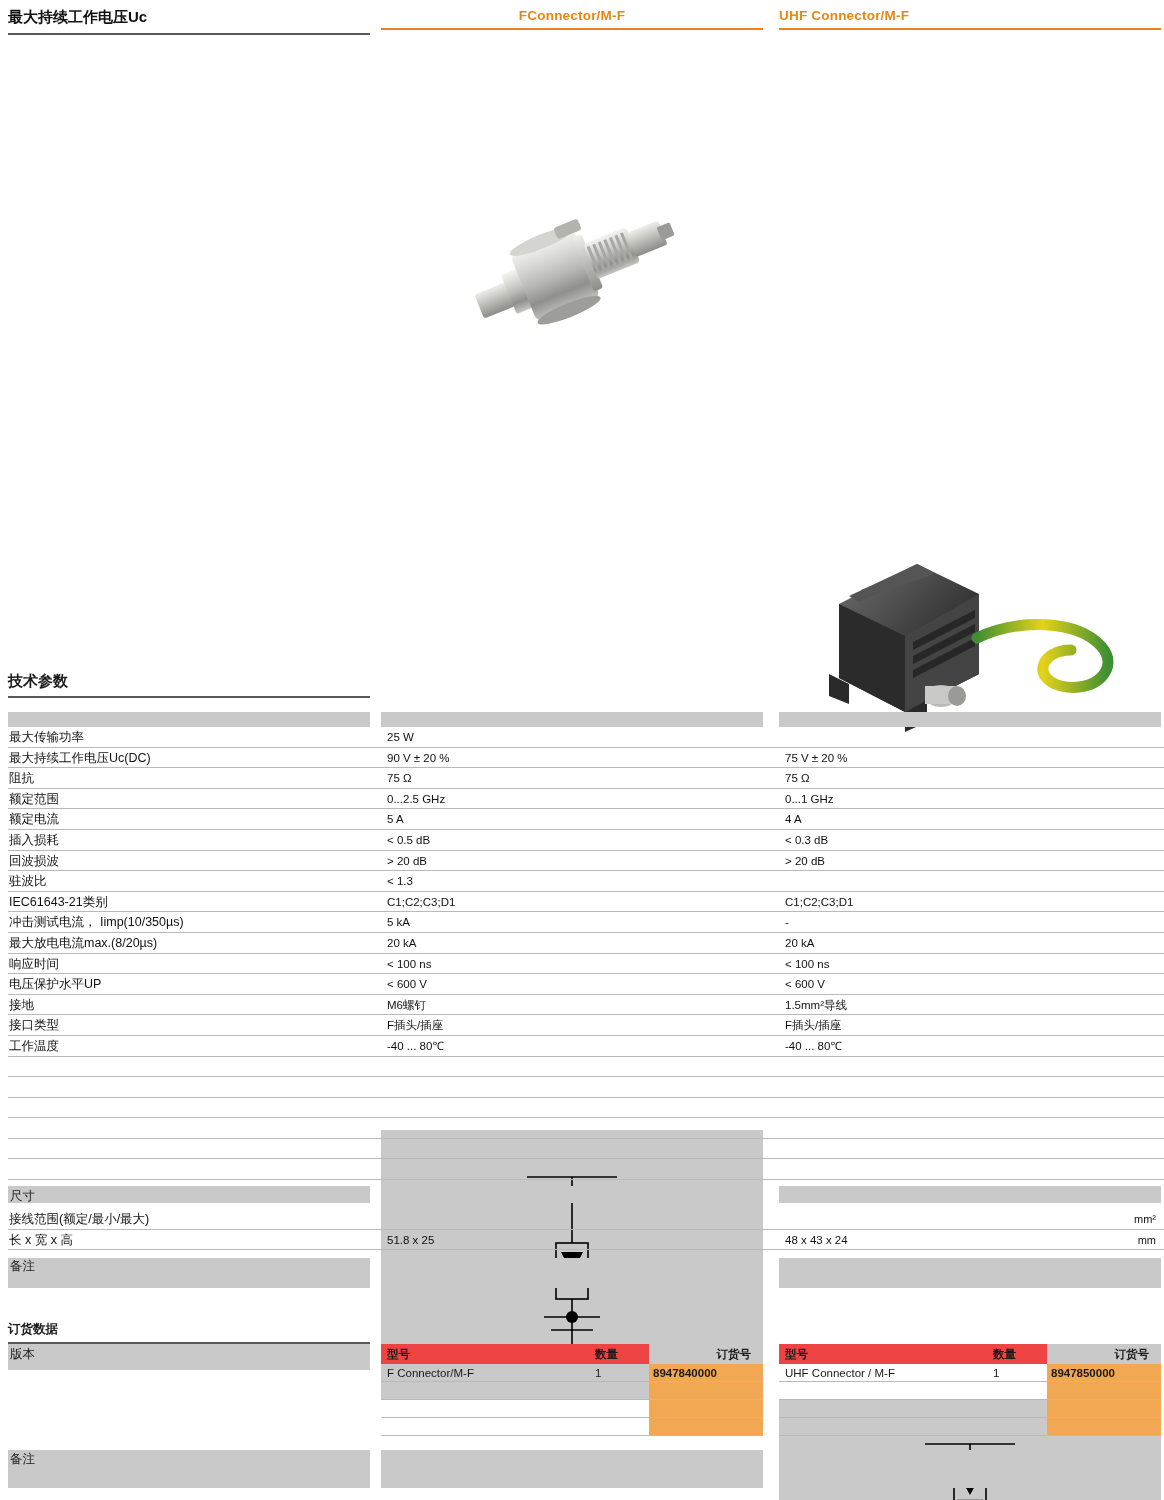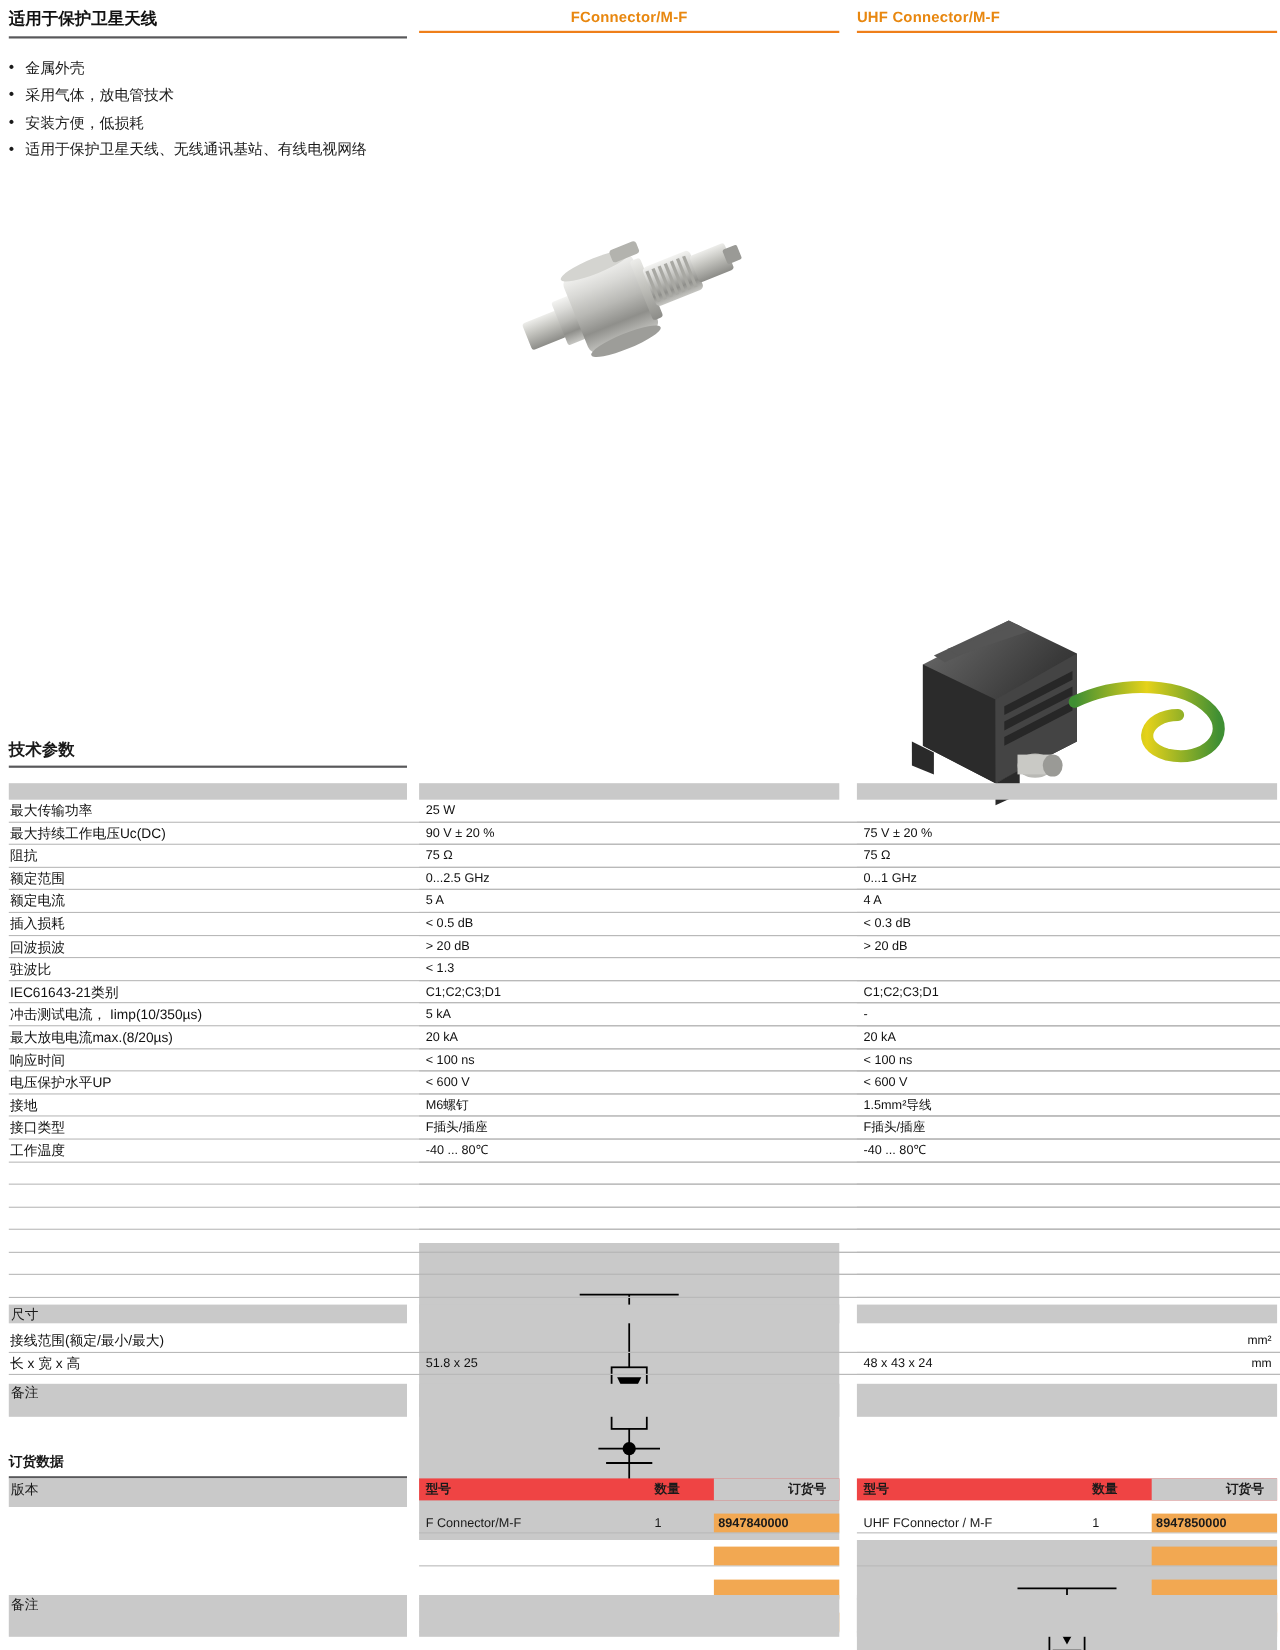--- a/index.html
+++ b/index.html
@@ -67,44 +67,37 @@
   .unit { float:right; padding-right:16px; font-size:11px; }
 
   
   .ord-head {
     background:#ef4444; height:20px; font-size:11.5px; font-weight:bold;
     line-height:20px; position:relative;
   }
   .ord-row {
     height:18px; font-size:11.5px; line-height:18px; position:relative;
     border-bottom:1px solid #b9b9b9;
-    margin-top:12px;
   }
   .ord-c1 { position:absolute; left:6px; }
   .ord-c2 { position:absolute; left:214px; width:44px; text-align:left; }
   .ord-c3 { position:absolute; left:272px; width:104px; text-align:right; padding-right:6px;}
   .ord-orange { position:absolute; left:268px; top:0; width:114px; height:100%; background:#f2a852; }
   .ord-orange-head { position:absolute; left:268px; top:0; width:114px; height:100%; background:#c9c9c9; }
   .ord-num { position:relative; font-weight:bold; }
   .grey-block { background:#c9c9c9; }
 </style>
 </head>
 <body>
 
 <div class="page">
 
   <div class="col-left" style="top:8px;">
-    <div class="title-cn">适用于保护卫星天线</div>
+    <div class="title-cn">最大持续工作电压Uc</div>
     <div class="rule-dark"></div>
-    <ul class="features">
-      <li>金属外壳</li>
-      <li>采用气体，放电管技术</li>
-      <li>安装方便，低损耗</li>
-      <li style="white-space:normal;line-height:24px;">适用于保护卫星天线、无线通讯基站、有线电视网络</li>
-    </ul>
   </div>
 
   <div class="col-a" style="top:8px;text-align:center;">
     <div class="prod-head">FConnector/M-F</div>
     <div class="rule-orange"></div>
   </div>
 
   <div class="col-b" style="top:8px;">
     <div class="prod-head">UHF Connector/M-F</div>
     <div class="rule-orange"></div>
@@ -383,21 +376,21 @@
 
   <div class="col-b" style="top:1344px;">
     <div class="ord-head">
       <div class="ord-orange-head"></div>
       <span class="ord-c1">型号</span>
       <span class="ord-c2">数量</span>
       <span class="ord-c3">订货号</span>
     </div>
     <div class="ord-row">
       <div class="ord-orange"></div>
-      <span class="ord-c1">UHF FConnector / M-F</span>
+      <span class="ord-c1">UHF Connector / M-F</span>
       <span class="ord-c2">1</span>
       <span class="ord-c3 ord-num">8947850000</span>
     </div>
     <div class="ord-row">
         <div class="ord-orange"></div>
       </div>
     <div class="ord-row">
         <div class="ord-orange"></div>
       </div>
     <div class="ord-row">

